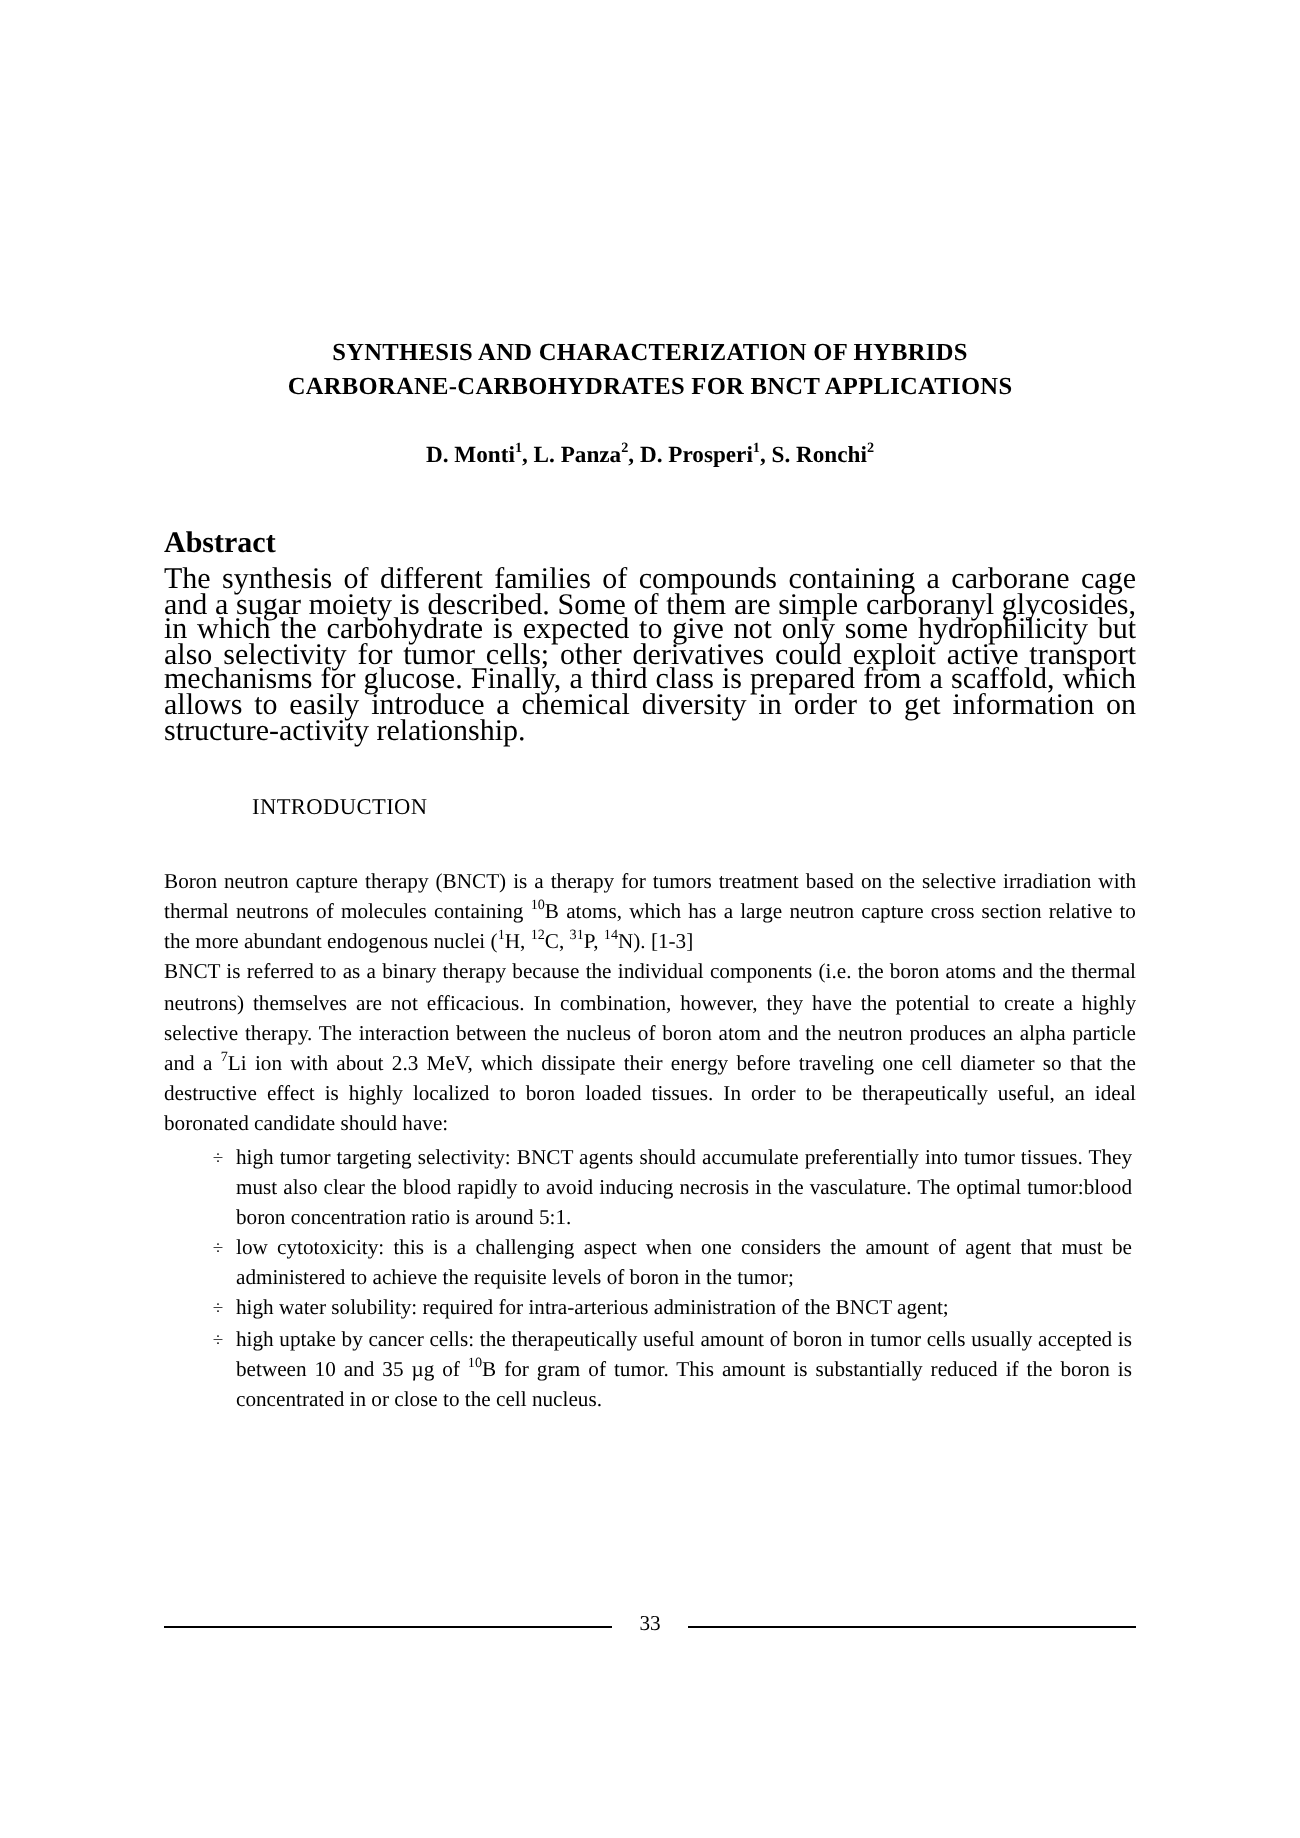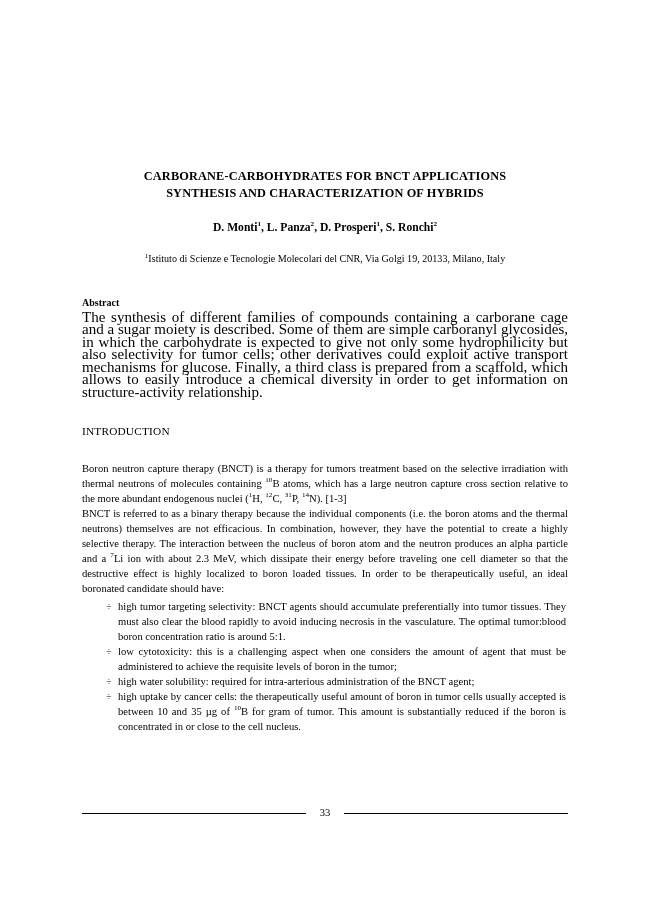--- a/index.html
+++ b/index.html
@@ -42,33 +42,34 @@
     font-weight: bold;
   }
   .affils {
     text-align: center;
     font-size: 10.1px;
     margin-top: 18px;
     line-height: 14.5px;
   }
   .abstract-head {
     font-weight: bold;
-    font-size: 10px;
+    font-size: 15px;
     margin-top: 30px;
   }
   .abstract-body {
     font-size: 15px;
     line-height: 12.6px;
     text-align: justify;
     margin-top: 3px;
   }
   .section-head {
     font-size: 11.3px;
     margin-top: 26px;
     letter-spacing: 0.2px;
+    margin-left: 44px;
   }
   .body-par {
     font-size: 10.6px;
     line-height: 15.1px;
     text-align: justify;
     margin-top: 24px;
   }
   .body-par.tight {
     margin-top: 0px;
   }
@@ -119,30 +120,29 @@
     transform: translateY(-1px);
   }
 </style>
 </head>
 <body>
 
 <div class="page">
   <div class="content">
 
     <div class="title">
+      <div>SYNTHESIS AND CHARACTERIZATION OF HYBRIDS</div>
       <div>CARBORANE-CARBOHYDRATES FOR BNCT APPLICATIONS</div>
-      <div>SYNTHESIS AND CHARACTERIZATION OF HYBRIDS</div>
     </div>
 
     <div class="authors">
       <span>D. Monti</span><sup>1</sup><span>, L. Panza</span><sup>2</sup><span>, D. Prosperi</span><sup>1</sup><span>, S. Ronchi</span><sup>2</sup>
     </div>
 
     <div class="affils">
-      <div><sup>1</sup><span>Istituto di Scienze e Tecnologie Molecolari del CNR, Via Golgi 19, 20133, Milano, Italy</span></div>
     </div>
 
     <div class="abstract-head">Abstract</div>
     <div class="abstract-body">The synthesis of different families of compounds containing a carborane cage and a sugar moiety is described. Some of them are simple carboranyl glycosides, in which the carbohydrate is expected to give not only some hydrophilicity but also selectivity for tumor cells; other derivatives could exploit active transport mechanisms for glucose. Finally, a third class is prepared from a scaffold, which allows to easily introduce a chemical diversity in order to get information on structure-activity relationship.</div>
 
     <div class="section-head">INTRODUCTION</div>
 
     <div class="body-par"><span>Boron neutron capture therapy (BNCT) is a therapy for tumors treatment based on the selective irradiation with thermal neutrons of molecules containing </span><sup>10</sup><span>B atoms, which has a large neutron capture cross section relative to the more abundant endogenous nuclei (</span><sup>1</sup><span>H, </span><sup>12</sup><span>C, </span><sup>31</sup><span>P, </span><sup>14</sup><span>N). [1-3]</span></div>
 
     <div class="body-par tight"><span>BNCT is referred to as a binary therapy because the individual components (i.e. the boron atoms and the thermal neutrons) themselves are not efficacious. In combination, however, they have the potential to create a highly selective therapy. The interaction between the nucleus of boron atom and the neutron produces an alpha particle and a </span><sup>7</sup><span>Li ion with about 2.3 MeV, which dissipate their energy before traveling one cell diameter so that the destructive effect is highly localized to boron loaded tissues. In order to be therapeutically useful, an ideal boronated candidate should have:</span></div>

